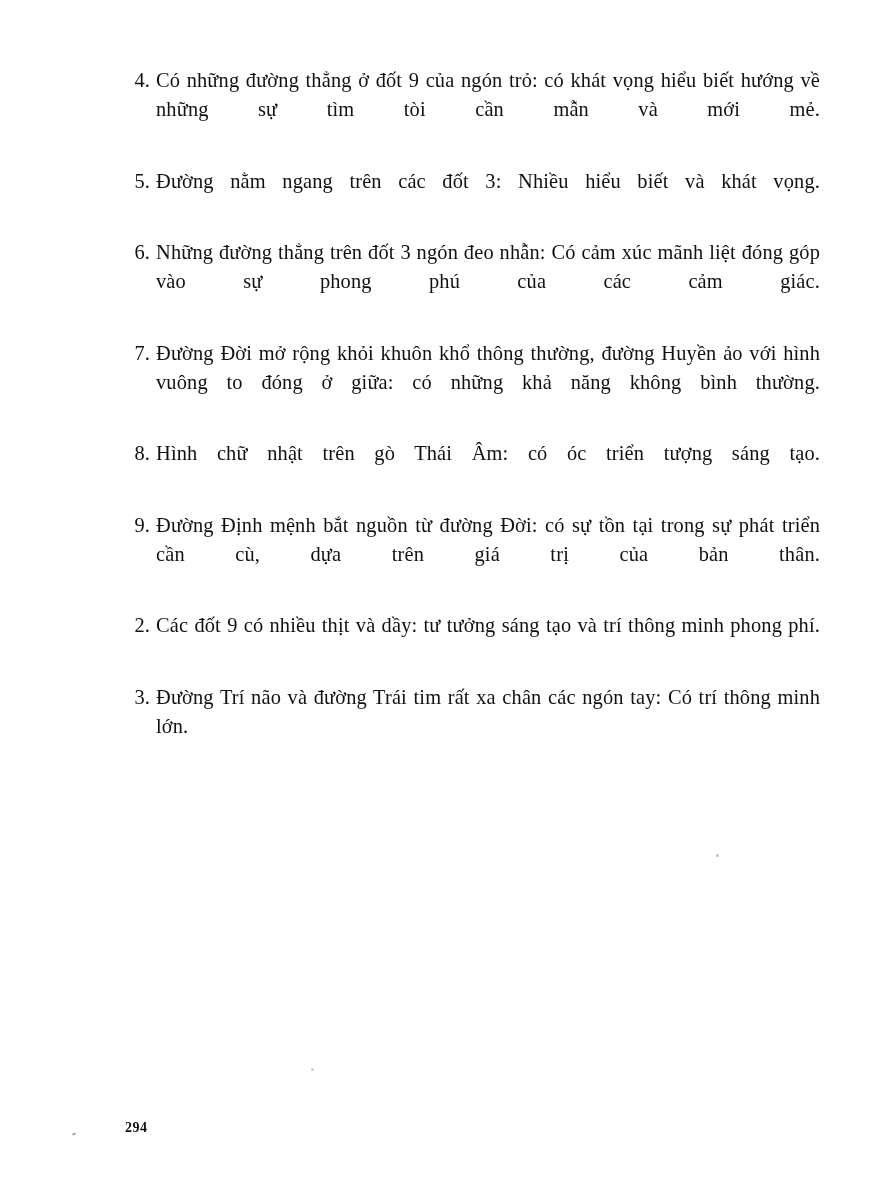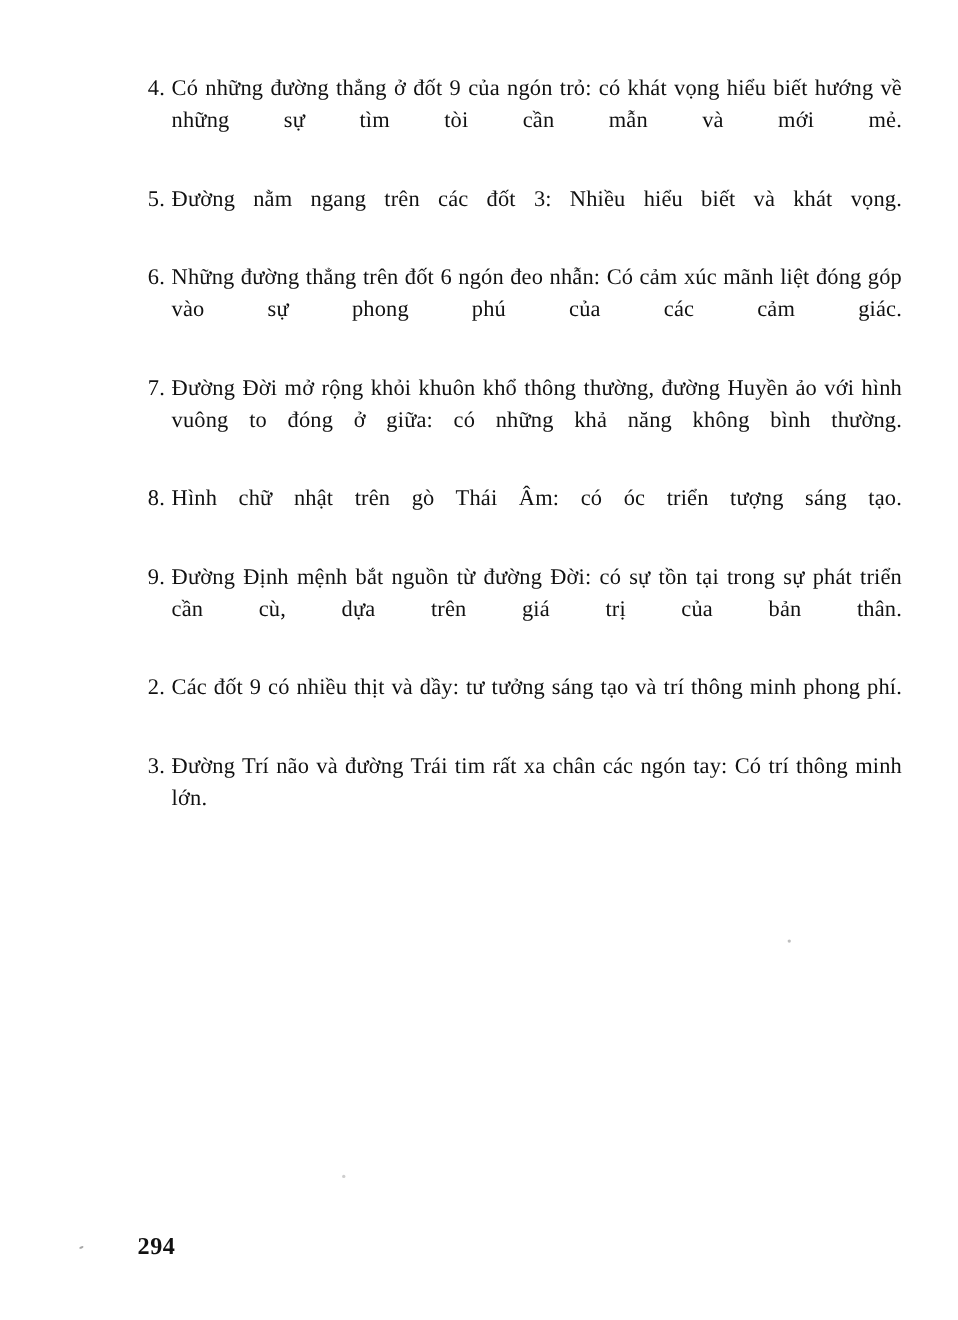--- a/index.html
+++ b/index.html
@@ -69,21 +69,21 @@
     content: "";
     display: inline-block;
     width: 100%;
   }
 
   
   .folio {
     position: absolute;
     left: 125px;
     top: 1120px;
-    font-size: 22px;
+    font-size: 14px;
     font-weight: bold;
     letter-spacing: 0.5px;
   }
 
   
   .speck {
     position: absolute;
     background: #5c5c5c;
     border-radius: 50%;
     opacity: 0.55;
@@ -103,21 +103,21 @@
         <li class="item">
           <span class="item-num">4.</span>
           <span class="item-text">Có những đường thẳng ở đốt 9 của ngón trỏ: có khát vọng hiểu biết hướng về những sự tìm tòi cần mẫn và mới mẻ.</span>
         </li>
         <li class="item">
           <span class="item-num">5.</span>
           <span class="item-text">Đường nằm ngang trên các đốt 3: Nhiều hiểu biết và khát vọng.</span>
         </li>
         <li class="item">
           <span class="item-num">6.</span>
-          <span class="item-text">Những đường thẳng trên đốt 6 ngón đeo nhẫn: Có cảm xúc mãnh liệt đóng góp vào sự phong phú của các cảm giác.</span>
+          <span class="item-text">Những đường thẳng trên đốt 3 ngón đeo nhẫn: Có cảm xúc mãnh liệt đóng góp vào sự phong phú của các cảm giác.</span>
         </li>
         <li class="item">
           <span class="item-num">7.</span>
           <span class="item-text">Đường Đời mở rộng khỏi khuôn khổ thông thường, đường Huyền ảo với hình vuông to đóng ở giữa: có những khả năng không bình thường.</span>
         </li>
         <li class="item">
           <span class="item-num">8.</span>
           <span class="item-text">Hình chữ nhật trên gò Thái Âm: có óc triển tượng sáng tạo.</span>
         </li>
         <li class="item">

